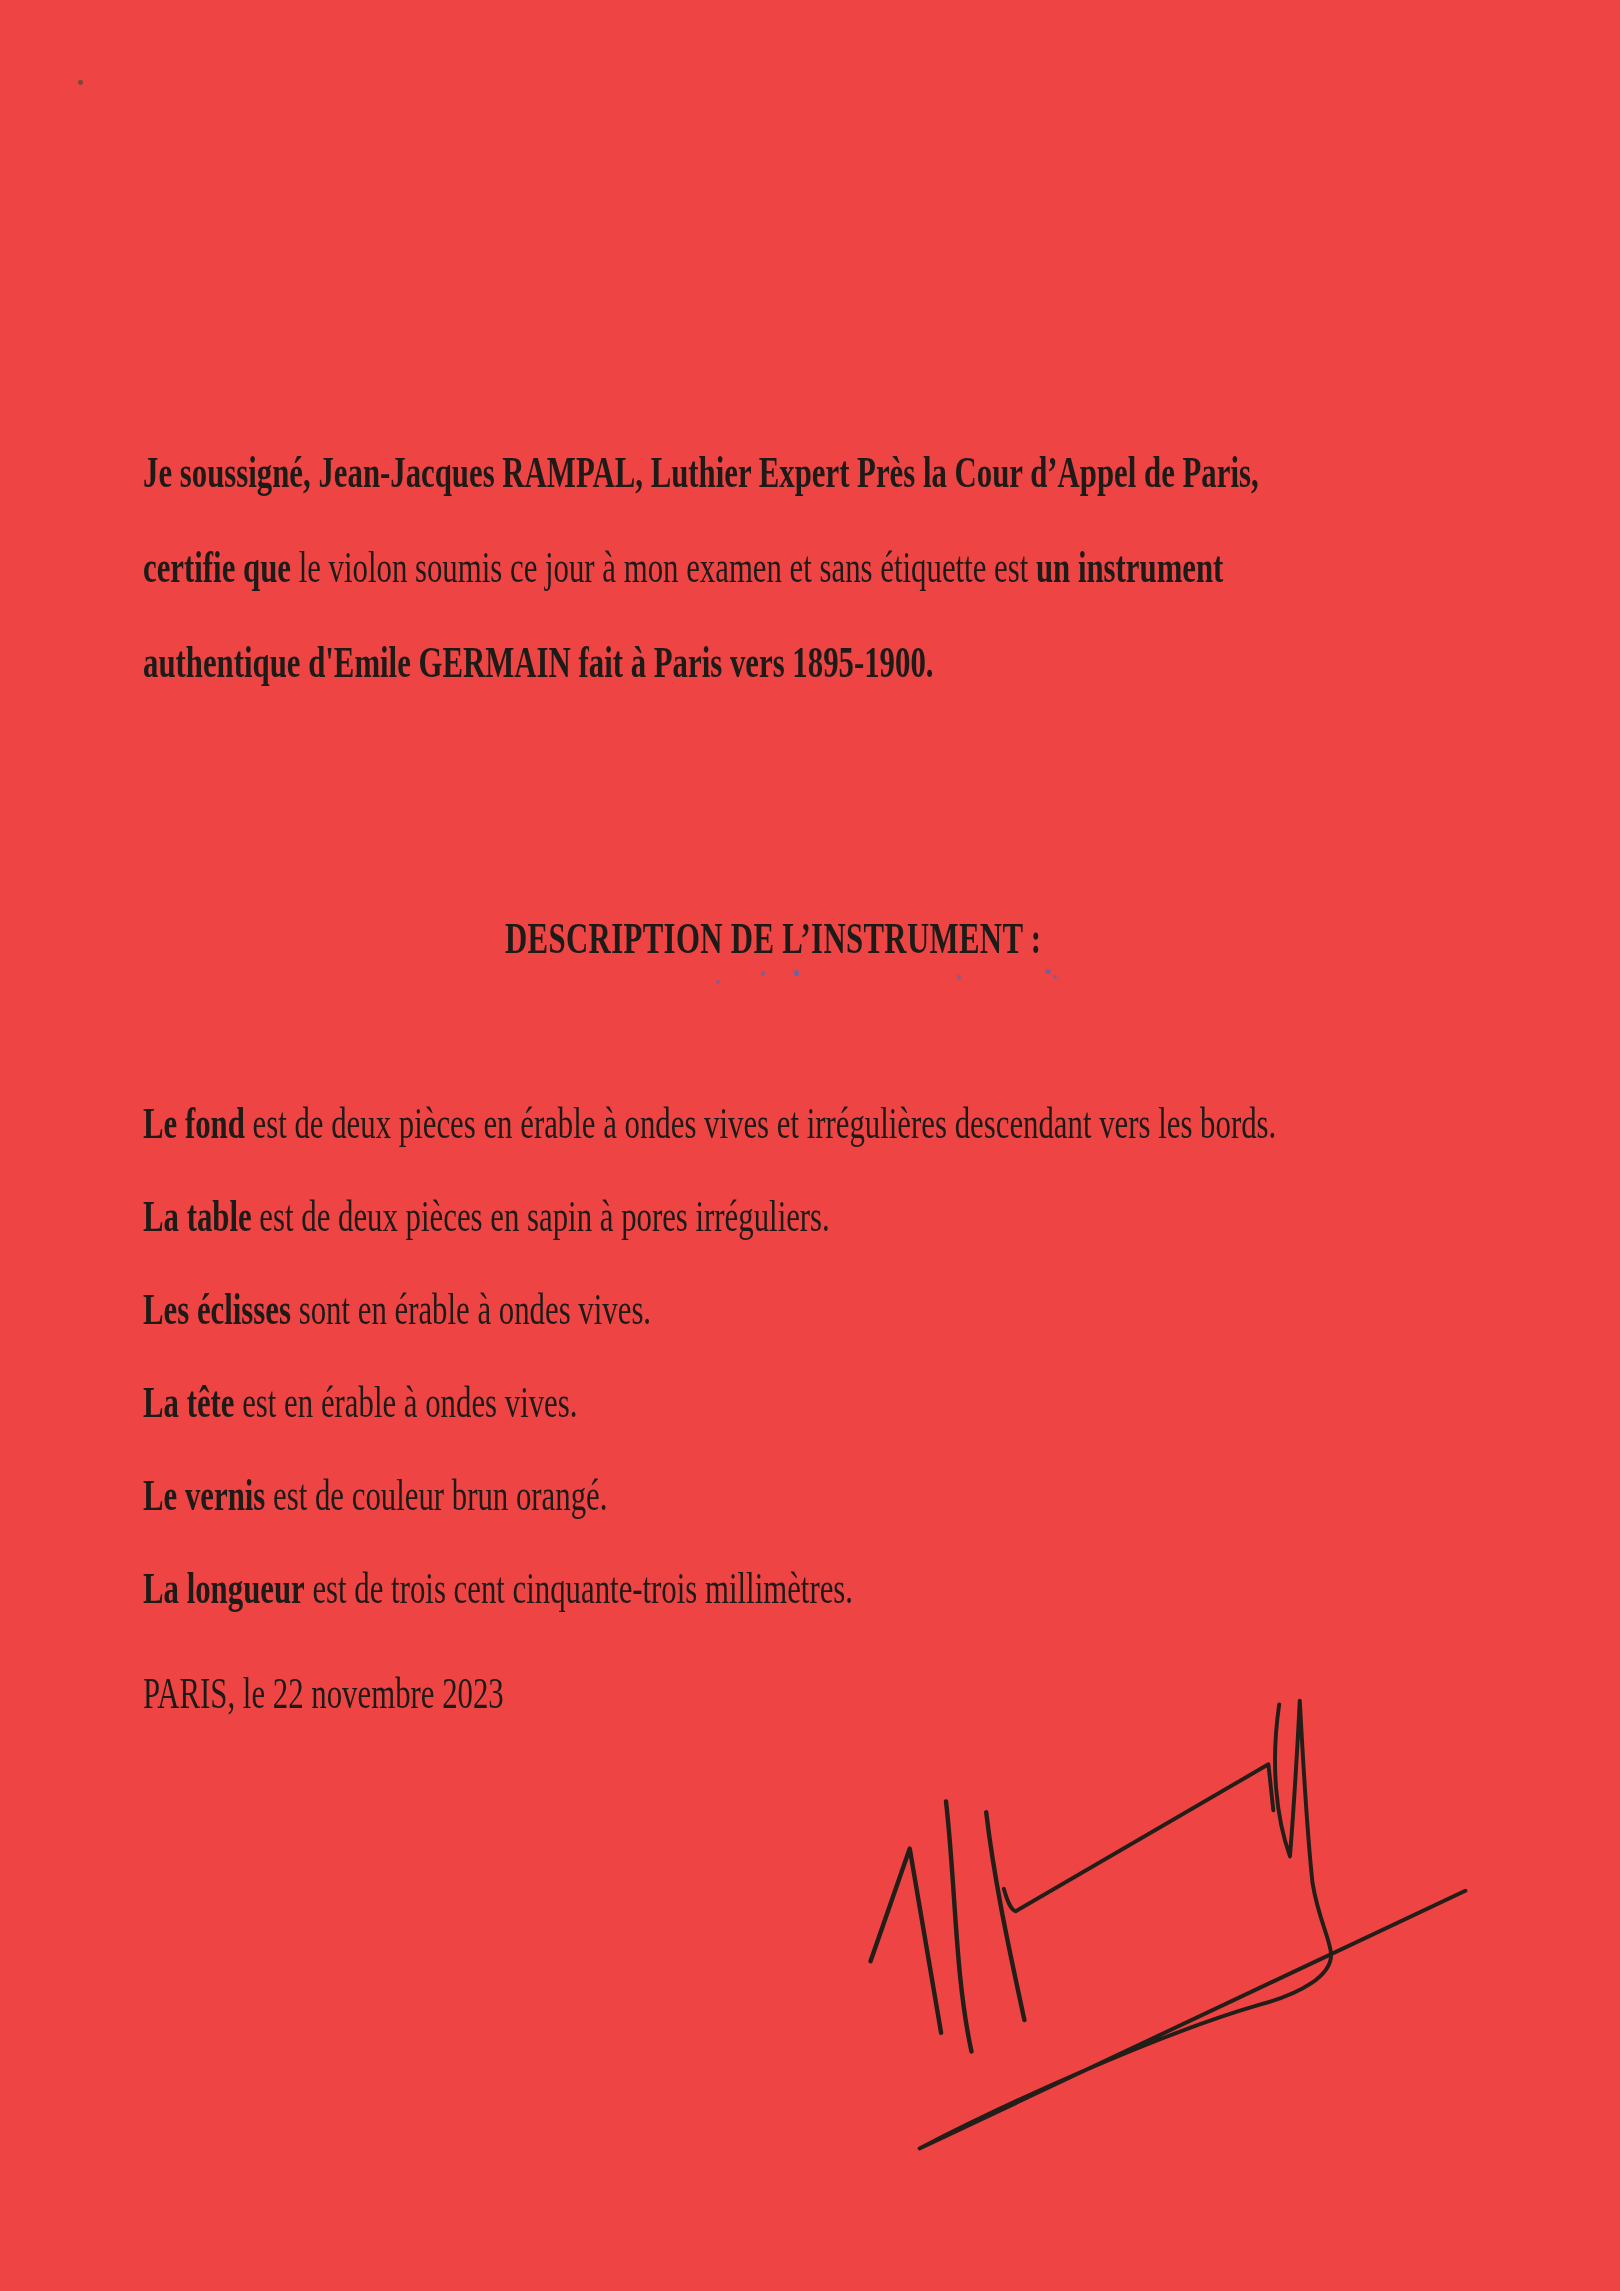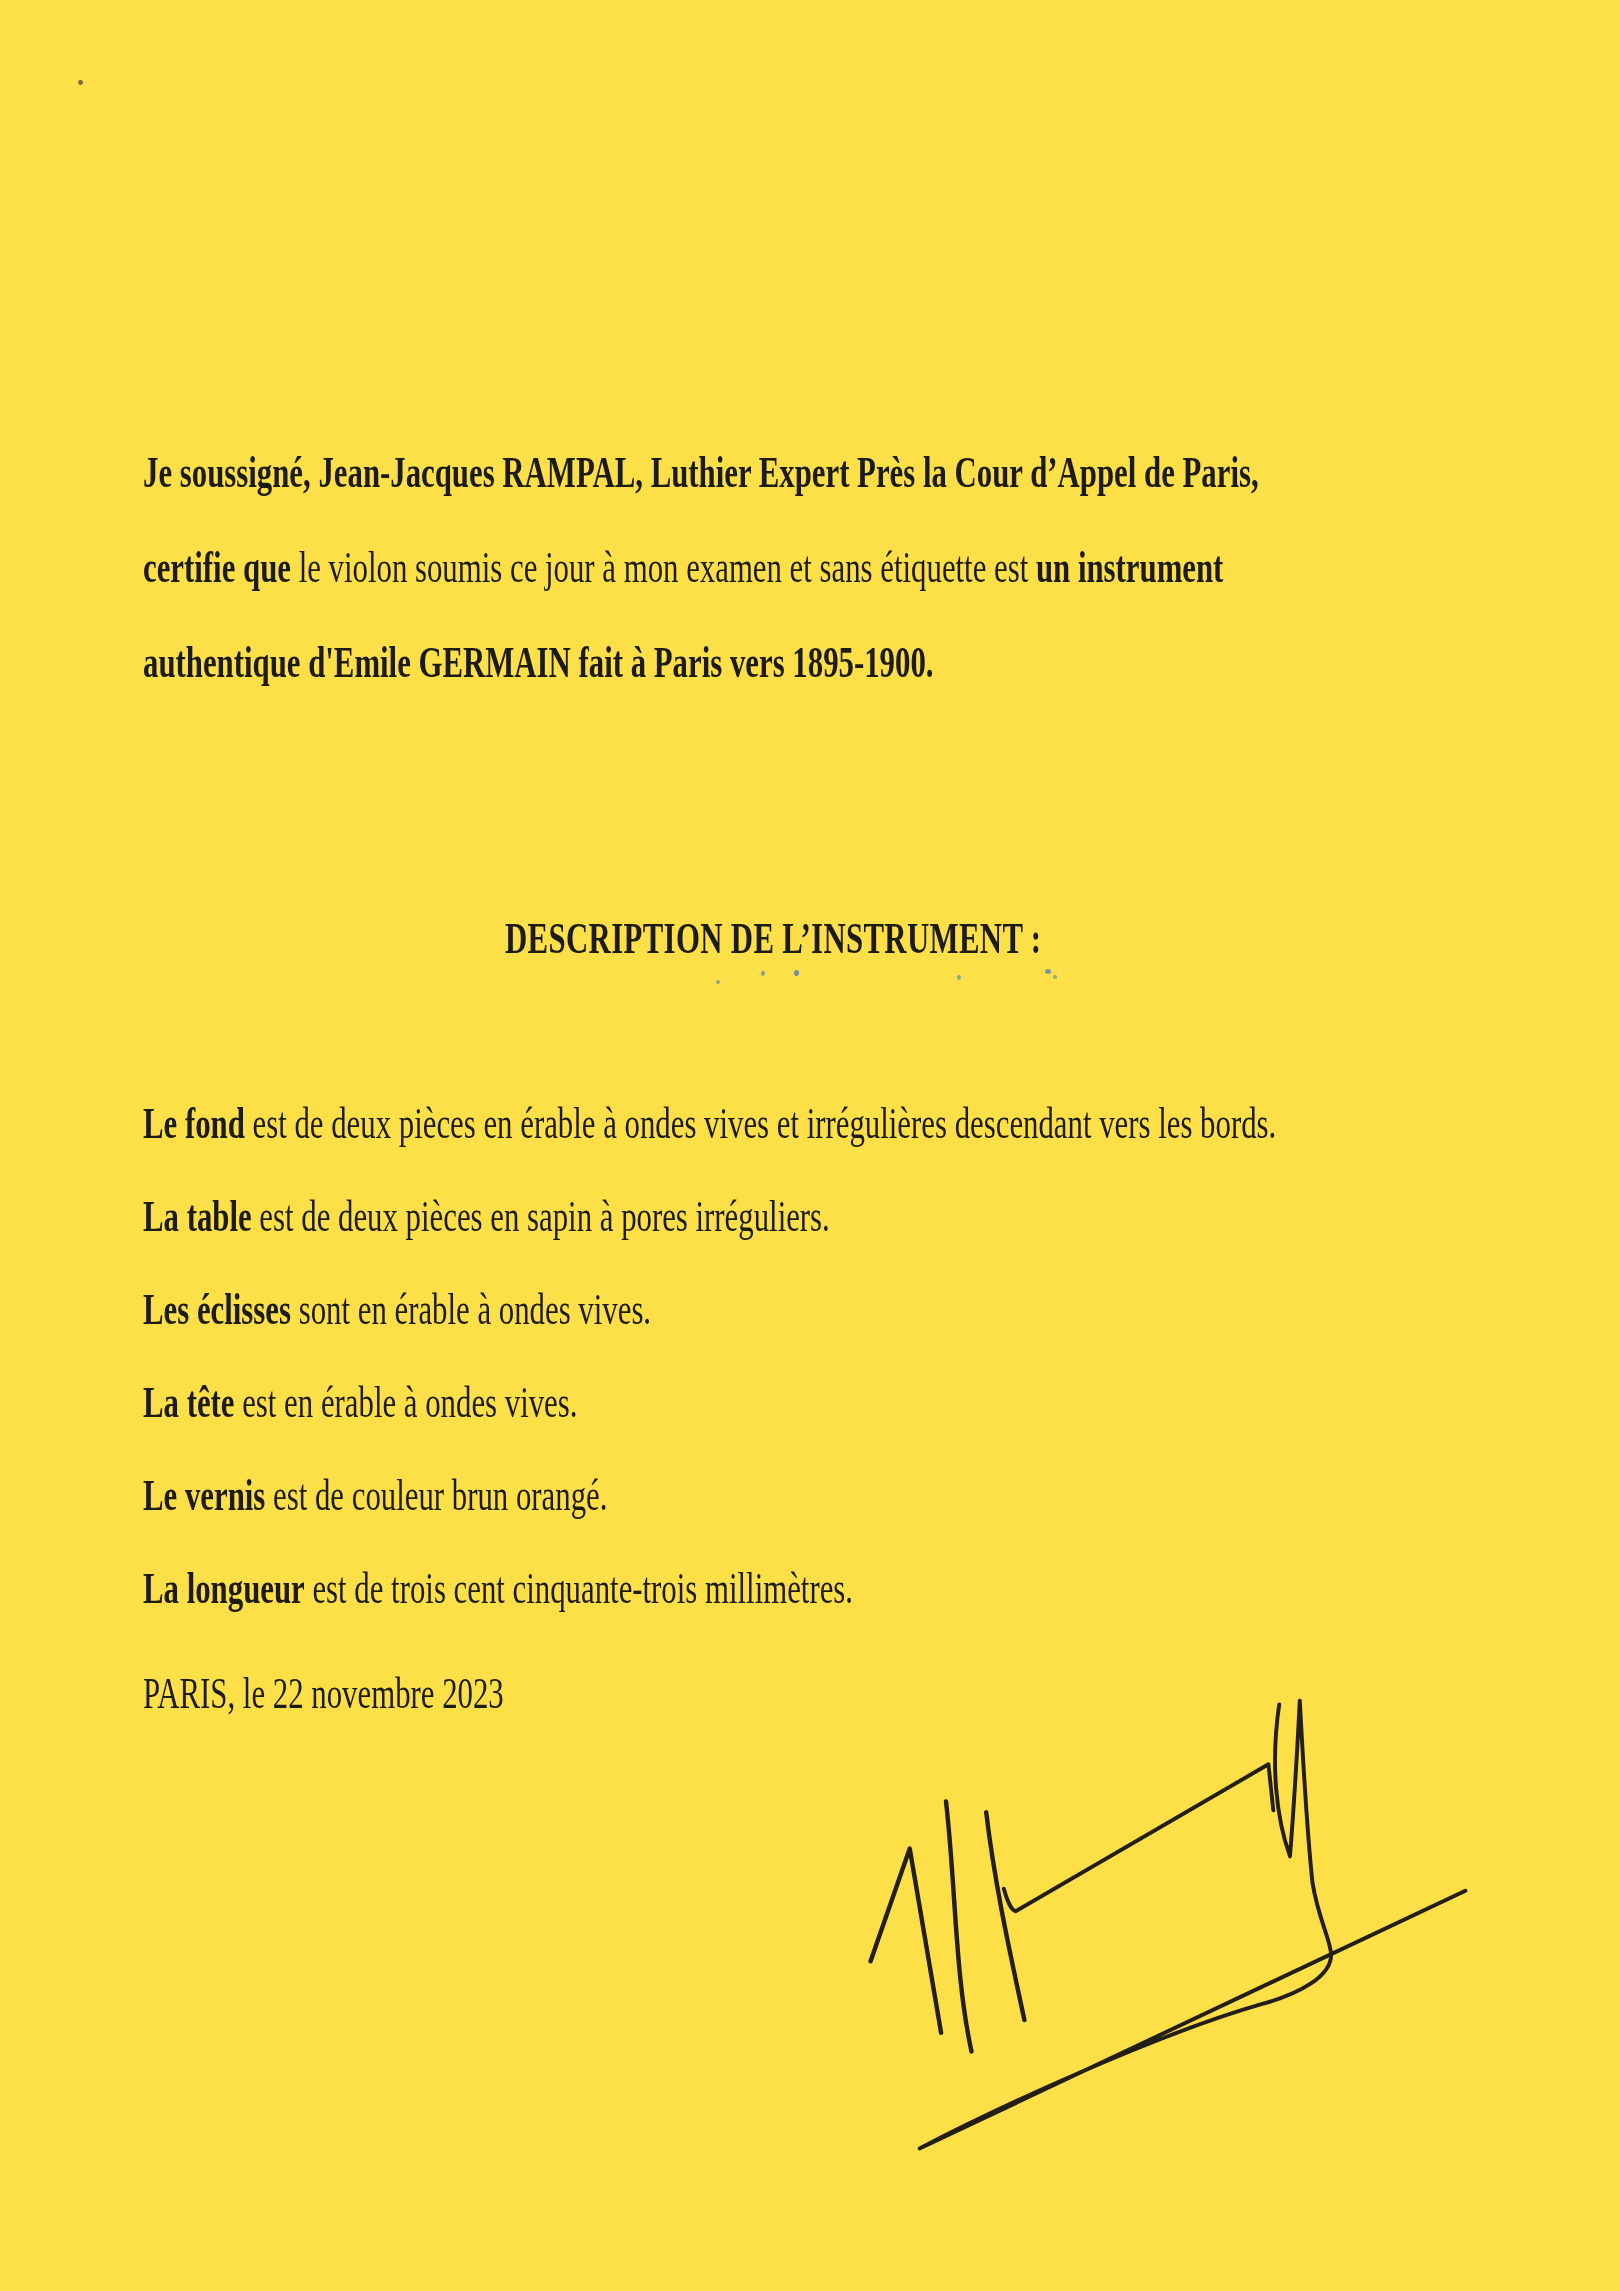--- a/index.html
+++ b/index.html
@@ -16,21 +16,21 @@
   }
   .b{font-weight:bold;}
   .heading{font-weight:bold;letter-spacing:0.5px;}
   .speck{position:absolute;border-radius:50%;}
   .sig{position:absolute;left:843px;top:1681px;}
   .sig path{fill:none;stroke-linecap:round;stroke-linejoin:round;}
 </style>
 </head>
 <body>
 
-<div class="page" style="background:#fde047;color:#1d1b18;">
+<div class="page" style="background:#ef4444;color:#1d1b18;">
 
   <div class="line b" style="top:451px;">Je soussigné, Jean-Jacques RAMPAL, Luthier Expert Près la Cour d’Appel de Paris,</div>
   <div class="line" style="top:546px;"><span class="b">certifie que</span><span> le violon soumis ce jour à mon examen et sans étiquette est </span><span class="b">un instrument</span></div>
   <div class="line b" style="top:641px;">authentique d'Emile GERMAIN fait à Paris vers 1895-1900.</div>
 
   <div class="line heading" style="left:505px;top:917px;">DESCRIPTION DE L’INSTRUMENT :</div>
 
   <div class="line" style="top:1102px;"><span class="b">Le fond</span><span> est de deux pièces en érable à ondes vives et irrégulières descendant vers les bords.</span></div>
   <div class="line" style="top:1195px;"><span class="b">La table</span><span> est de deux pièces en sapin à pores irréguliers.</span></div>
   <div class="line" style="top:1288px;"><span class="b">Les éclisses</span><span> sont en érable à ondes vives.</span></div>

